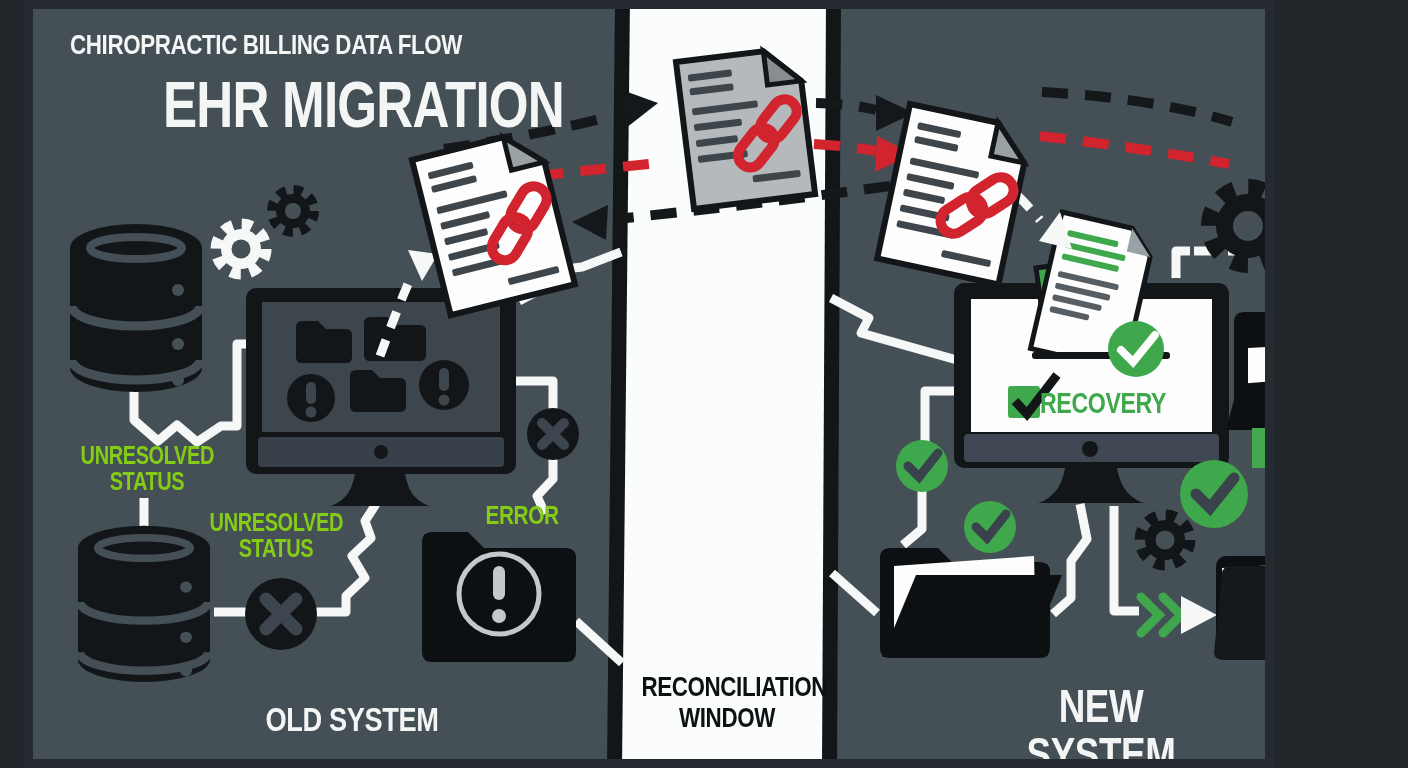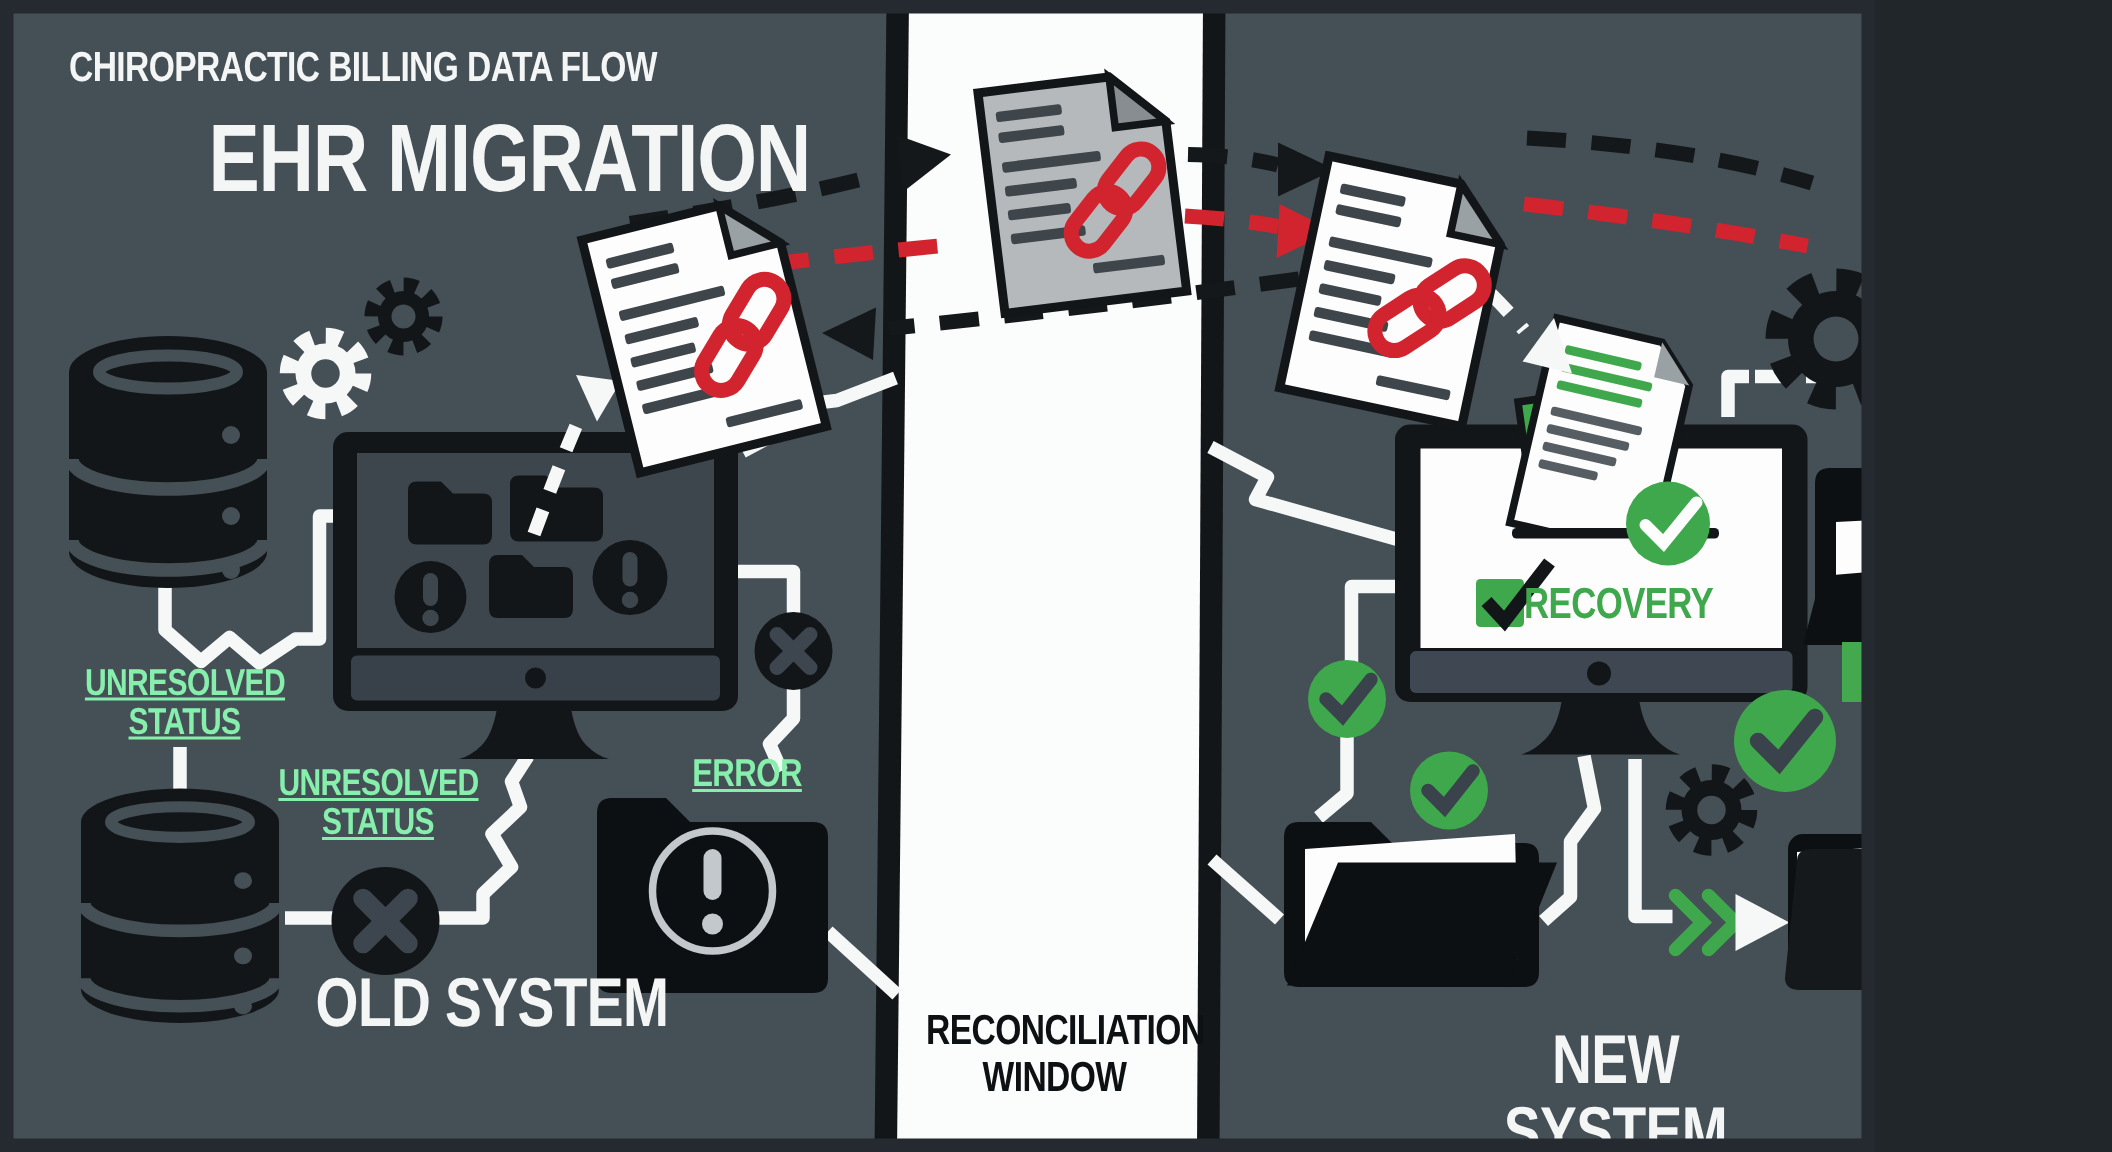--- a/index.html
+++ b/index.html
@@ -1,30 +1,31 @@
 <!DOCTYPE html>
 <html><head>
 <meta charset="utf-8">
 <style>
   html,body { margin:0; padding:0; background:#20262a; }
   .stage {
     position:relative; width:1250px; height:768px; overflow:hidden;
     background:#454f56;
     font-family:"Liberation Sans", sans-serif;
+    margin-left:24px;
   }
   .stage svg.art { position:absolute; left:0; top:0; z-index:1; }
   .label { position:absolute; z-index:2; font-weight:bold; text-align:center; line-height:1.05; letter-spacing:-0.5px; }
   .cond   { display:block; transform:scaleX(0.8); transform-origin:50% 50%; }
   .cond-l { display:block; transform:scaleX(0.8); transform-origin:0 50%; white-space:nowrap; }
   .t-white { color:#f4f6f6; }
-  .t-dark  { color:#86efac;text-decoration:underline; }
+  .t-dark  { color:#84cc16; }
   .t-green { color:#3fa84c; }
   #subtitle      { left:46px;  top:30px;  width:600px; font-size:28px; text-align:left; }
   #title         { left:44px;  top:72px;  width:620px; font-size:64px; text-align:right; letter-spacing:-1px; }
-  #old-system    { left:178px; top:644px; width:300px; font-size:46px; }
+  #old-system    { left:178px; top:702px; width:300px; font-size:34px; }
   #new-system    { left:927px; top:682px; width:300px; font-size:46px; }
   #recon         { left:596px; top:672px; width:214px; font-size:28px; color:#0e1113; line-height:1.1; }
   #unresolved-1  { left:40px;  top:442px; width:166px; font-size:25px; }
   #unresolved-2  { left:169px; top:509px; width:166px; font-size:25px; }
   #error-label   { left:428px; top:502px; width:140px; font-size:26px; }
   #recovery-screen { left:1016px; top:388px; width:160px; font-size:29px; text-align:left; }
   #recovery-badge {
     left:1228px; top:428px; width:124px; height:40px; line-height:40px;
     background:#44a84e; font-size:25px; color:#101315; z-index:2;
   }

